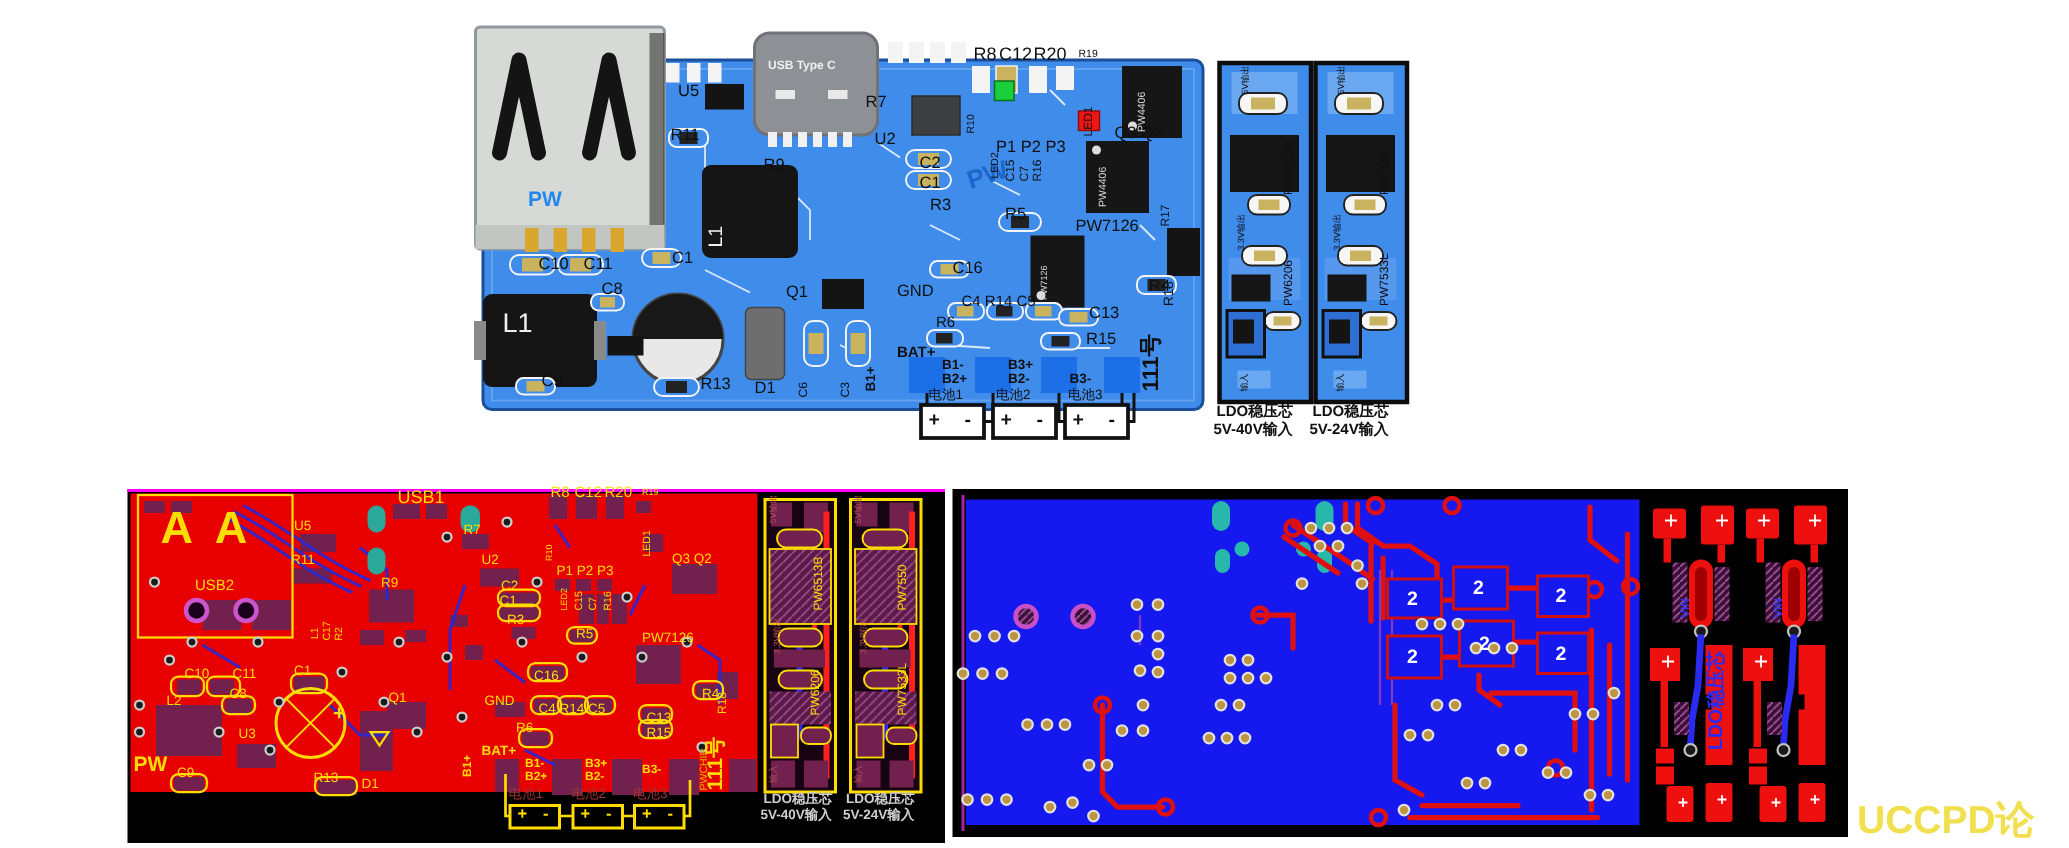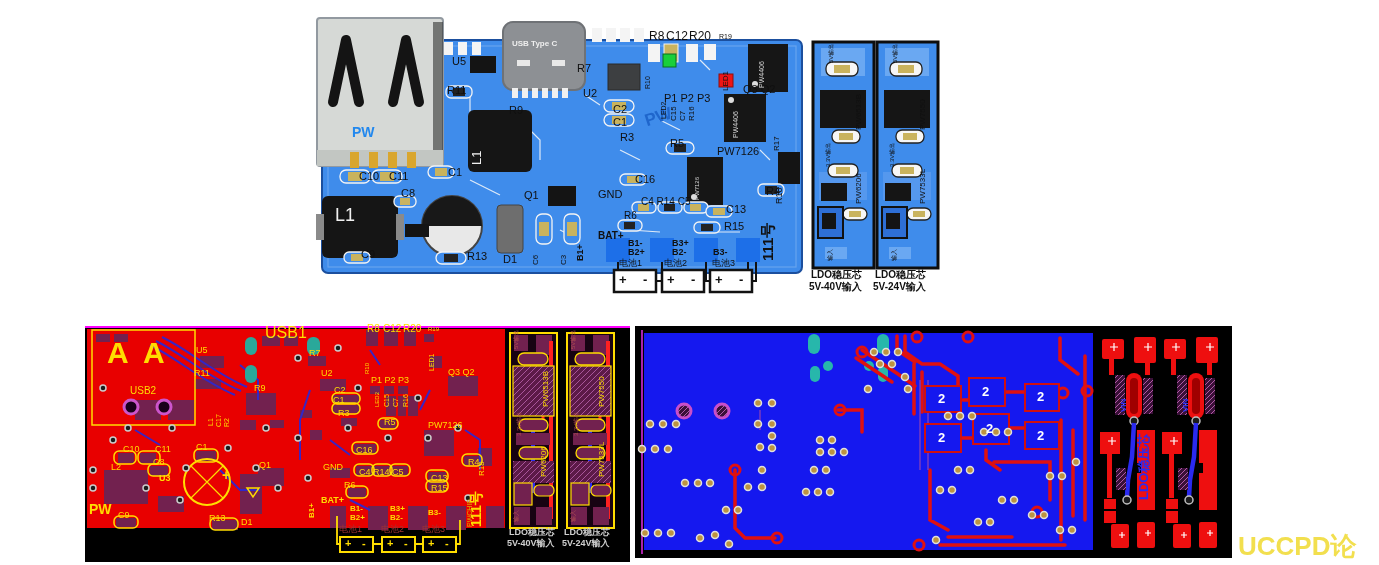--- a/index.html
+++ b/index.html
@@ -565,36 +565,36 @@
       <span class="lbl" style="left: 898px; top: 57px; font-size: 6px; color: rgb(16, 16, 16); font-weight: 400; transform: rotate(-90deg);">5V输出</span>
       <span class="lbl" style="left: 831px; top: 161px; font-size: 6px; color: rgb(16, 16, 16); font-weight: 400; transform: rotate(-90deg);">3.3V输出</span>
       <span class="lbl" style="left: 895px; top: 161px; font-size: 6px; color: rgb(16, 16, 16); font-weight: 400; transform: rotate(-90deg);">3.3V输出</span>
       <span class="lbl" style="left: 833px; top: 255px; font-size: 6px; color: rgb(16, 16, 16); font-weight: 400; transform: rotate(-90deg);">输入</span>
       <span class="lbl" style="left: 897px; top: 255px; font-size: 6px; color: rgb(16, 16, 16); font-weight: 400; transform: rotate(-90deg);">输入</span>
     </div>
 
 <div class="lbl-layer">
 
 <span class="lbl" style="left: 107px; top: 338px; font-size: 30px; color: rgb(255, 221, 0); font-weight: 700;">A  A</span>
-      <span class="lbl" style="left: 265px; top: 325px; font-size: 16px; color: rgb(255, 221, 0); font-weight: 400;">USB1</span>
+      <span class="lbl" style="left: 265px; top: 325px; font-size: 12px; color: rgb(255, 221, 0); font-weight: 400;">USB1</span>
       <span class="lbl" style="left: 130px; top: 386px; font-size: 10px; color: rgb(255, 221, 0); font-weight: 400;">USB2</span>
       <span class="lbl" style="left: 196px; top: 346px; font-size: 9px; color: rgb(255, 221, 0); font-weight: 400;">U5</span>
       <span class="lbl" style="left: 194px; top: 369px; font-size: 9px; color: rgb(255, 221, 0); font-weight: 400;">R11</span>
       <span class="lbl" style="left: 309px; top: 349px; font-size: 9px; color: rgb(255, 221, 0); font-weight: 400;">R7</span>
       <span class="lbl" style="left: 254px; top: 384px; font-size: 9px; color: rgb(255, 221, 0); font-weight: 400;">R9</span>
       <span class="lbl" style="left: 321px; top: 369px; font-size: 9px; color: rgb(255, 221, 0); font-weight: 400;">U2</span>
       <span class="lbl" style="left: 334px; top: 386px; font-size: 9px; color: rgb(255, 221, 0); font-weight: 400;">C2</span>
       <span class="lbl" style="left: 333px; top: 396px; font-size: 9px; color: rgb(255, 221, 0); font-weight: 400;">C1</span>
       <span class="lbl" style="left: 338px; top: 409px; font-size: 9px; color: rgb(255, 221, 0); font-weight: 400;">R3</span>
       <span class="lbl" style="left: 123px; top: 445px; font-size: 9px; color: rgb(255, 221, 0); font-weight: 400;">C10</span>
       <span class="lbl" style="left: 155px; top: 445px; font-size: 9px; color: rgb(255, 221, 0); font-weight: 400;">C11</span>
       <span class="lbl" style="left: 196px; top: 443px; font-size: 9px; color: rgb(255, 221, 0); font-weight: 400;">C1</span>
       <span class="lbl" style="left: 111px; top: 463px; font-size: 9px; color: rgb(255, 221, 0); font-weight: 400;">L2</span>
       <span class="lbl" style="left: 153px; top: 458px; font-size: 9px; color: rgb(255, 221, 0); font-weight: 400;">C8</span>
-      <span class="lbl" style="left: 159px; top: 474px; font-size: 9px; color: rgb(255, 221, 0); font-weight: 700;">U3</span>
+      <span class="lbl" style="left: 159px; top: 485px; font-size: 9px; color: rgb(255, 221, 0); font-weight: 400;">U3</span>
       <span class="lbl" style="left: 118px; top: 511px; font-size: 9px; color: rgb(255, 221, 0); font-weight: 400;">C9</span>
       <span class="lbl" style="left: 209px; top: 514px; font-size: 9px; color: rgb(255, 221, 0); font-weight: 400;">R13</span>
       <span class="lbl" style="left: 241px; top: 518px; font-size: 9px; color: rgb(255, 221, 0); font-weight: 400;">D1</span>
       <span class="lbl" style="left: 259px; top: 461px; font-size: 9px; color: rgb(255, 221, 0); font-weight: 400;">Q1</span>
       <span class="lbl" style="left: 323px; top: 463px; font-size: 9px; color: rgb(255, 221, 0); font-weight: 400;">GND</span>
       <span class="lbl" style="left: 344px; top: 481px; font-size: 9px; color: rgb(255, 221, 0); font-weight: 400;">R6</span>
       <span class="lbl" style="left: 321px; top: 496px; font-size: 9px; color: rgb(255, 221, 0); font-weight: 700;">BAT+</span>
       <span class="lbl" style="left: 367px; top: 324px; font-size: 10px; color: rgb(255, 221, 0); font-weight: 400;">R8</span>
       <span class="lbl" style="left: 383px; top: 324px; font-size: 10px; color: rgb(255, 221, 0); font-weight: 400;">C12</span>
       <span class="lbl" style="left: 403px; top: 324px; font-size: 10px; color: rgb(255, 221, 0); font-weight: 400;">R20</span>

